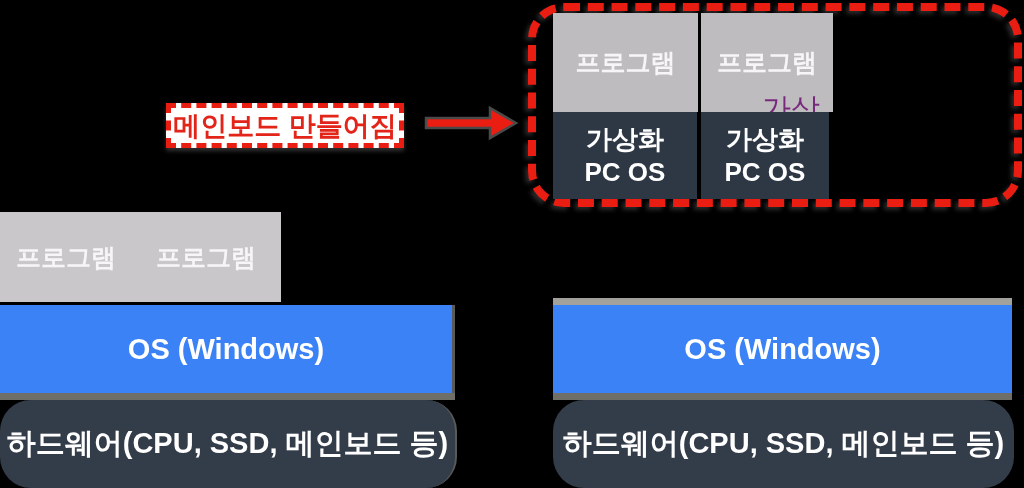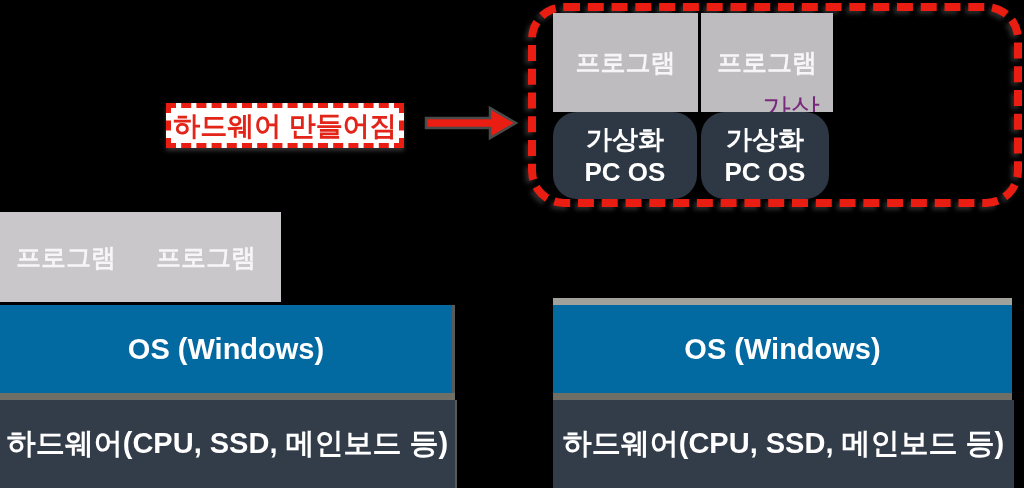--- a/index.html
+++ b/index.html
@@ -23,36 +23,36 @@
   .red-frame{
     left:528px;top:3px;width:494px;height:204px;
     border:8px dashed #ea1d12;border-radius:36px;
     filter:drop-shadow(-3px 3px 2px rgba(90,90,90,0.45));
   }
 
   
   .prog-box{background:#bfbcbf;color:#f7f5f7;font-size:25px;font-weight:bold;}
   .prog1{left:553px;top:13px;width:145px;height:99px;}
   .prog2{left:701px;top:13px;width:132px;height:99px;}
-  .vm-box{background:#2e3845;color:#fff;font-size:26px;font-weight:bold;line-height:1.25;border-radius:24px;}
+  .vm-box{background:#2e3845;color:#fff;font-size:26px;font-weight:bold;line-height:1.25;}
   .vm1{left:553px;top:112px;width:144px;height:87px;}
   .vm2{left:701px;top:112px;width:128px;height:87px;}
   .artifact{
     position:absolute;left:50px;bottom:0;height:23px;width:80px;overflow:hidden;
     color:#701a75;font-size:29px;font-weight:normal;opacity:.9;
   }
 
   
   .hypervisor{left:553px;top:210px;width:459px;height:88px;background:#8fa4d9;
     border-right:4px solid #b9b8b4;color:#fff;font-size:30px;font-weight:bold;}
   .div-r1{left:553px;top:298px;width:459px;height:7px;background:#a3a19b;}
-  .os-bar{background:#0369a1;color:#fff;font-size:29px;font-weight:bold;}
+  .os-bar{background:#3b82f6;color:#fff;font-size:29px;font-weight:bold;}
   .os-r{left:553px;top:305px;width:459px;height:88px;}
   .div-r2{left:553px;top:393px;width:459px;height:7px;background:#6f6f67;}
-  .hw-bar{background:#333c49;color:#fff;font-size:29px;font-weight:bold;}
+  .hw-bar{background:#333c49;color:#fff;font-size:29px;font-weight:bold;border-radius:31px;}
   .hw-r{left:553px;top:400px;width:461px;height:88px;}
 
   
   .gray-bar{
     left:0;top:212px;width:281px;height:90px;background:#c9c7ca;
     display:flex;align-items:center;gap:40px;padding-left:16px;
     color:#f7f5f7;font-size:25px;font-weight:bold;
   }
   .os-l{left:0;top:305px;width:455px;height:88px;border-right:3px solid #5a5a58;}
   .div-l{left:0;top:393px;width:455px;height:7px;background:#6f6f67;}
@@ -67,21 +67,21 @@
   .logo-i{color:#7e7e80;}
   .logo-inform{color:#0b0b11;}
   .logo-hack{color:#2e7cd2;opacity:.95;}
 </style>
 </head>
 <body>
 
 <div class="stage">
 
   <div class="abs callout center">
-    <span>하드웨어 만들어짐</span>
+    <span>메인보드 만들어짐</span>
   </div>
 
   <div class="abs arrow-wrap">
     <svg width="96" height="40" viewBox="0 0 96 40">
       <polygon points="2,15 66,15 66,5 92,20 66,35 66,25 2,25" fill="#ea1d12" stroke="#4a4a4a" stroke-width="2.5" stroke-linejoin="miter"></polygon>
     </svg>
   </div>
 
   <div class="abs red-frame"></div>
 

